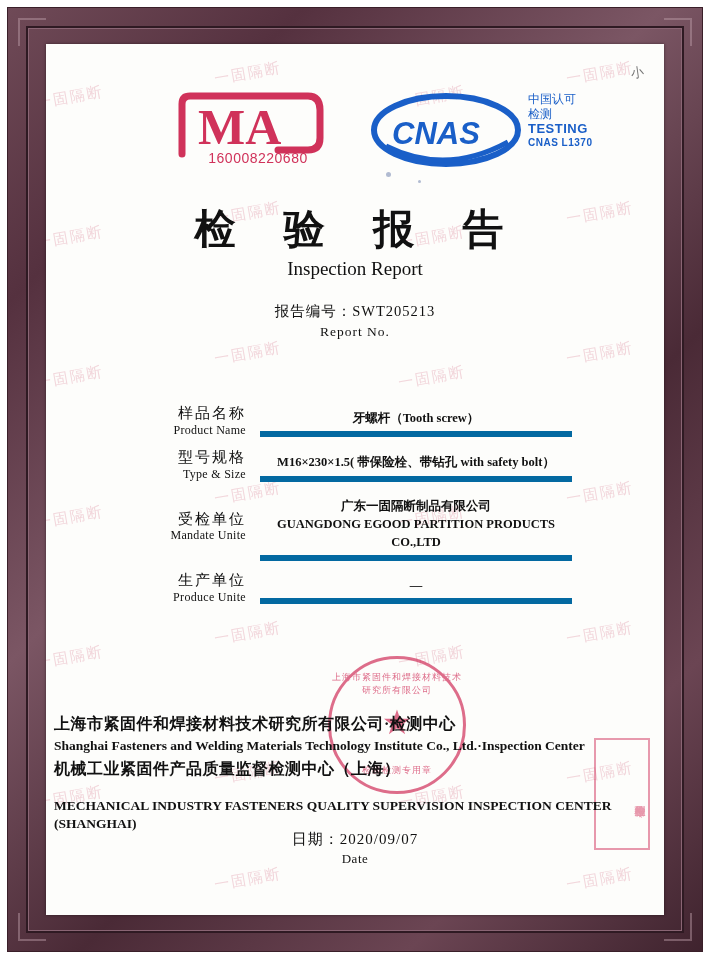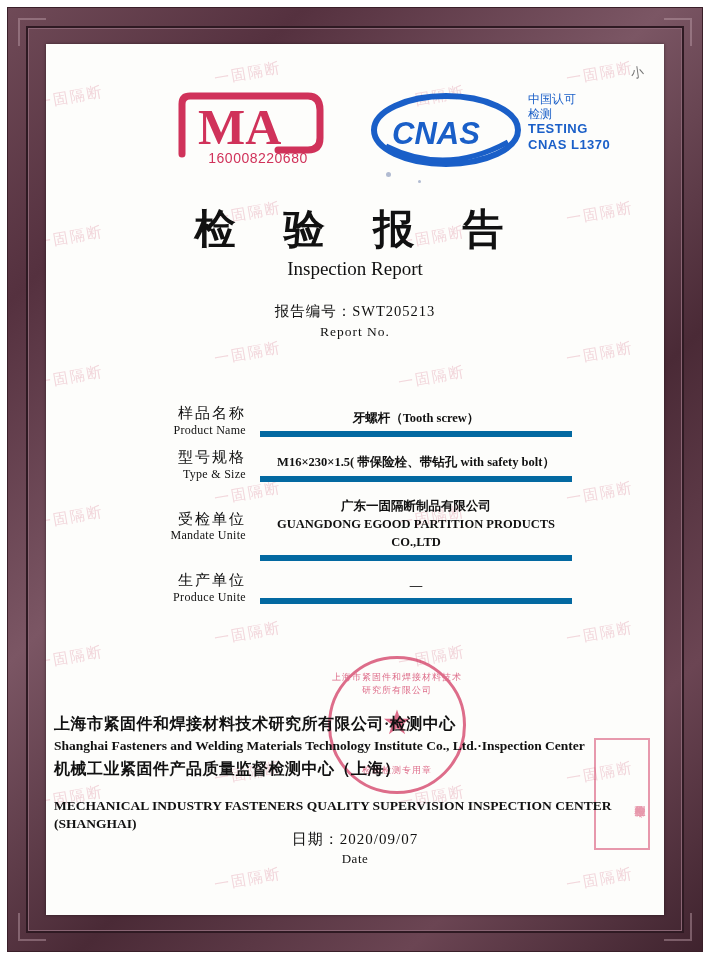--- a/index.html
+++ b/index.html
@@ -121,21 +121,21 @@
     position: absolute;
     left: 482px;
     top: 8px;
     color: #1a5fc8;
     font-family: "Liberation Sans", sans-serif;
     line-height: 1.22;
   }
   .cnas-text .l1 { font-size: 12px; }
   .cnas-text .l2 { font-size: 12px; }
   .cnas-text .l3 { font-size: 13px; font-weight: bold; letter-spacing: 0.5px; }
-  .cnas-text .l4 { font-size: 13px; font-weight: bold; letter-spacing: 0.5px; }
+  .cnas-text .l4 { font-size: 10px; font-weight: bold; letter-spacing: 0.5px; }
 
   
   .title-cn {
     position: absolute;
     left: 0; right: 12px;
     top: 158px;
     text-align: center;
     font-size: 41px;
     font-weight: bold;
     letter-spacing: 17px;

